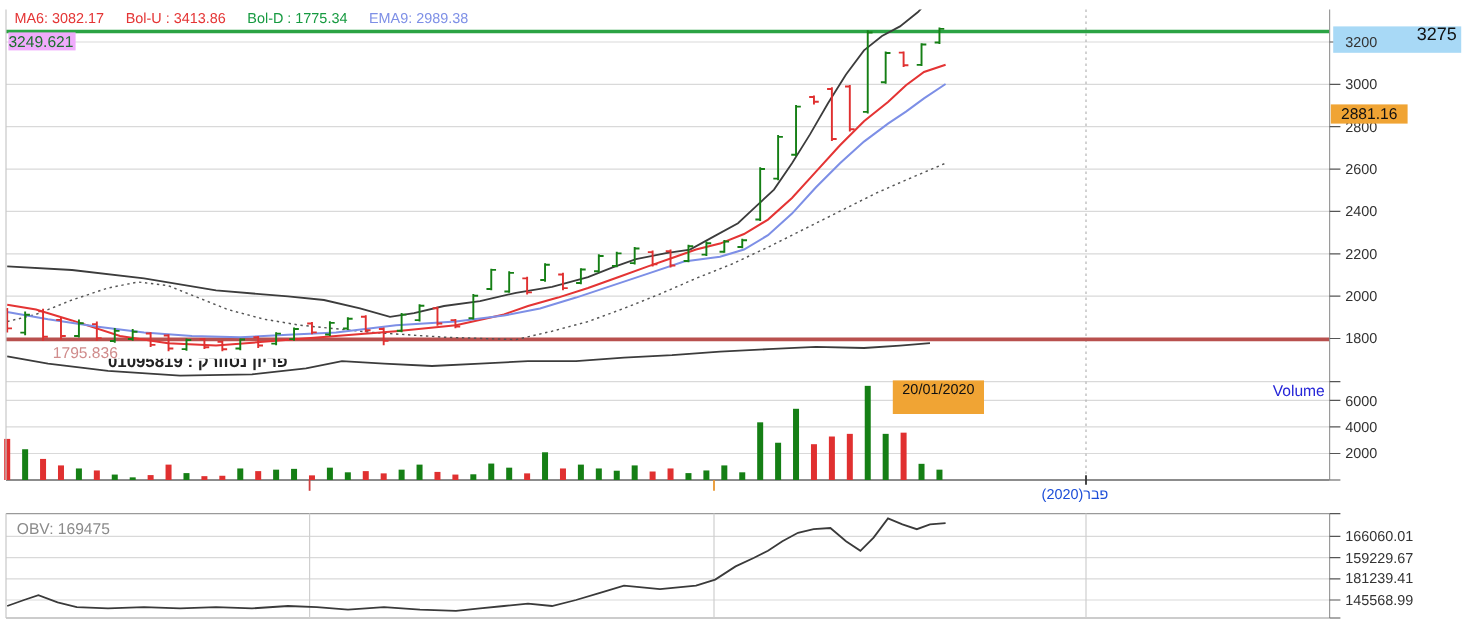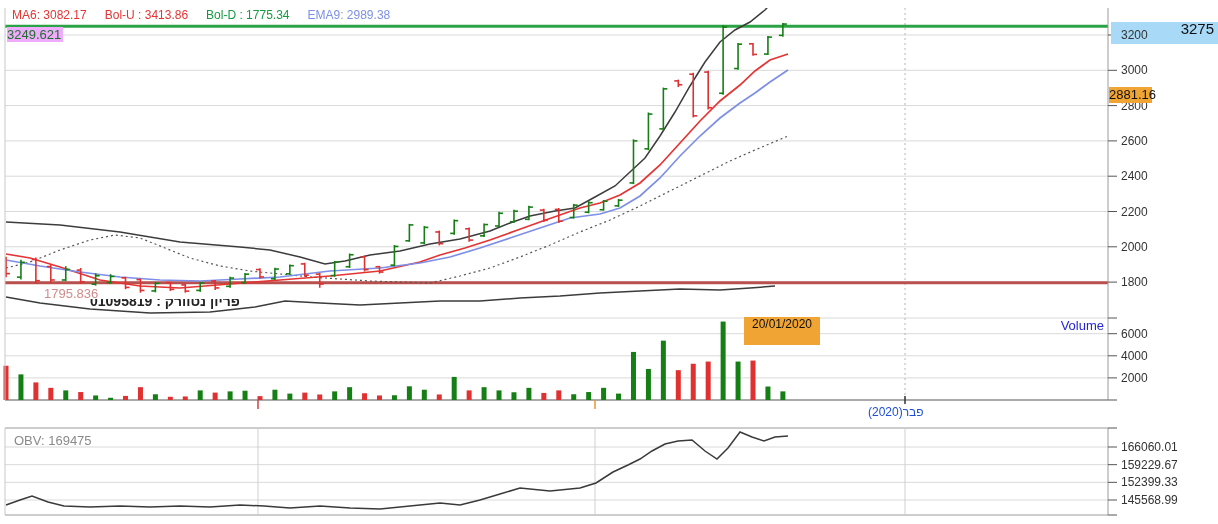--- a/index.html
+++ b/index.html
@@ -435,23 +435,23 @@
     <div class="tick-label" style="left: 1121px; top: 133.9px;">2600</div>
     <div class="tick-label" style="left: 1121px; top: 169.2px;">2400</div>
     <div class="tick-label" style="left: 1121px; top: 204.5px;">2200</div>
     <div class="tick-label" style="left: 1121px; top: 239.8px;">2000</div>
     <div class="tick-label" style="left: 1121px; top: 275.1px;">1800</div>
     <div class="tick-label" style="left: 1121px; top: 326.7px;">6000</div>
     <div class="tick-label" style="left: 1121px; top: 348.8px;">4000</div>
     <div class="tick-label" style="left: 1121px; top: 370.9px;">2000</div>
     <div class="tick-label" style="left: 1121px; top: 440px;">166060.01</div>
     <div class="tick-label" style="left: 1121px; top: 457.667px;">159229.67</div>
-    <div class="tick-label" style="left: 1121px; top: 475.333px;">152399.33</div>
+    <div class="tick-label" style="left: 1121px; top: 475.333px;">181239.41</div>
     <div class="tick-label" style="left: 1121px; top: 493px;">145568.99</div>
-    <div class="badge" id="cursorBadge" style="left: 1109px; top: 87px; width: 43px; height: 16px; font-size: 13px; background: rgb(240, 164, 52);">2881.16</div>
+    <div class="badge" id="cursorBadge" style="left: 1109px; top: 87px; width: 64px; height: 16px; font-size: 13px; background: rgb(240, 164, 52);">2881.16</div>
 
   <div class="badge" id="dateBadge" style="left: 744px; top: 317px; width: 76px; height: 28px; line-height: 15px; background: rgb(240, 164, 52);">20/01/2020</div>
   <div class="vol-title" id="volTitle" style="left: 1000px; top: 318px; width: 104px; color: rgb(37, 37, 216);">Volume</div>
 
   <div class="x-month" style="left:868px;top:405px;">פבר(2020)</div>
 
   <div class="obv-title" style="left:14px;top:433px;color:#8a8a8a;">OBV: 169475</div>
 </div>
 
 </body></html>

